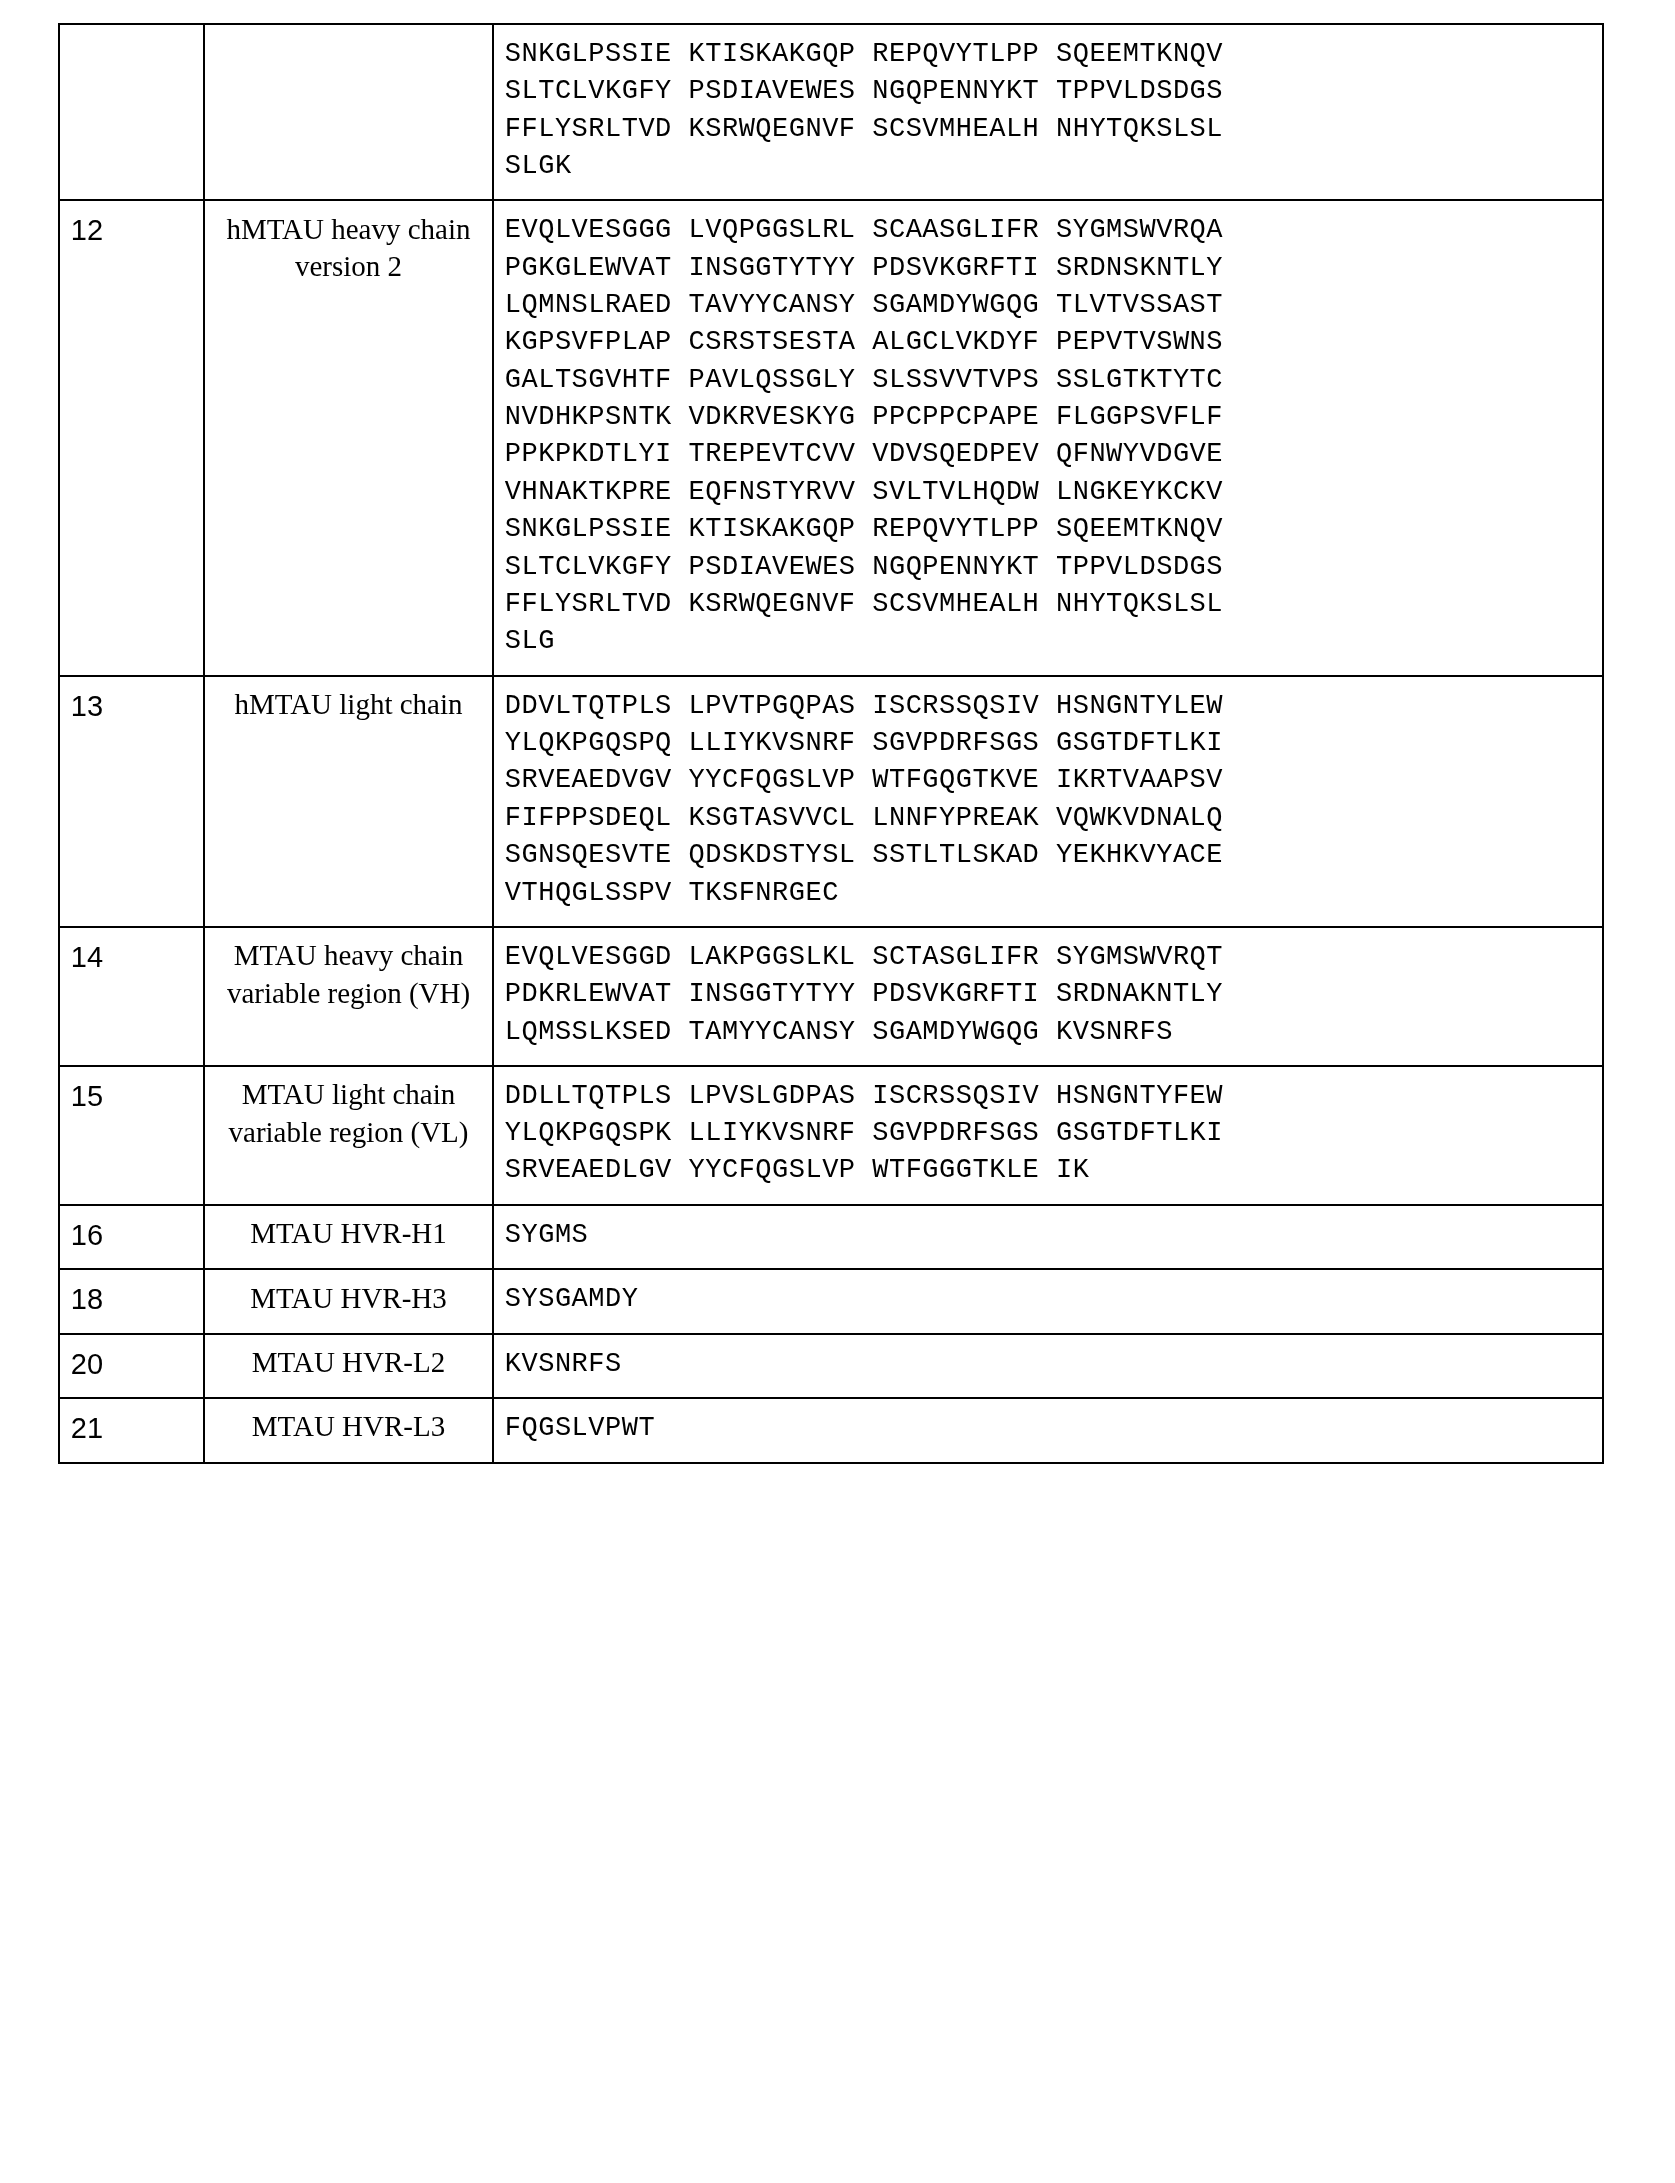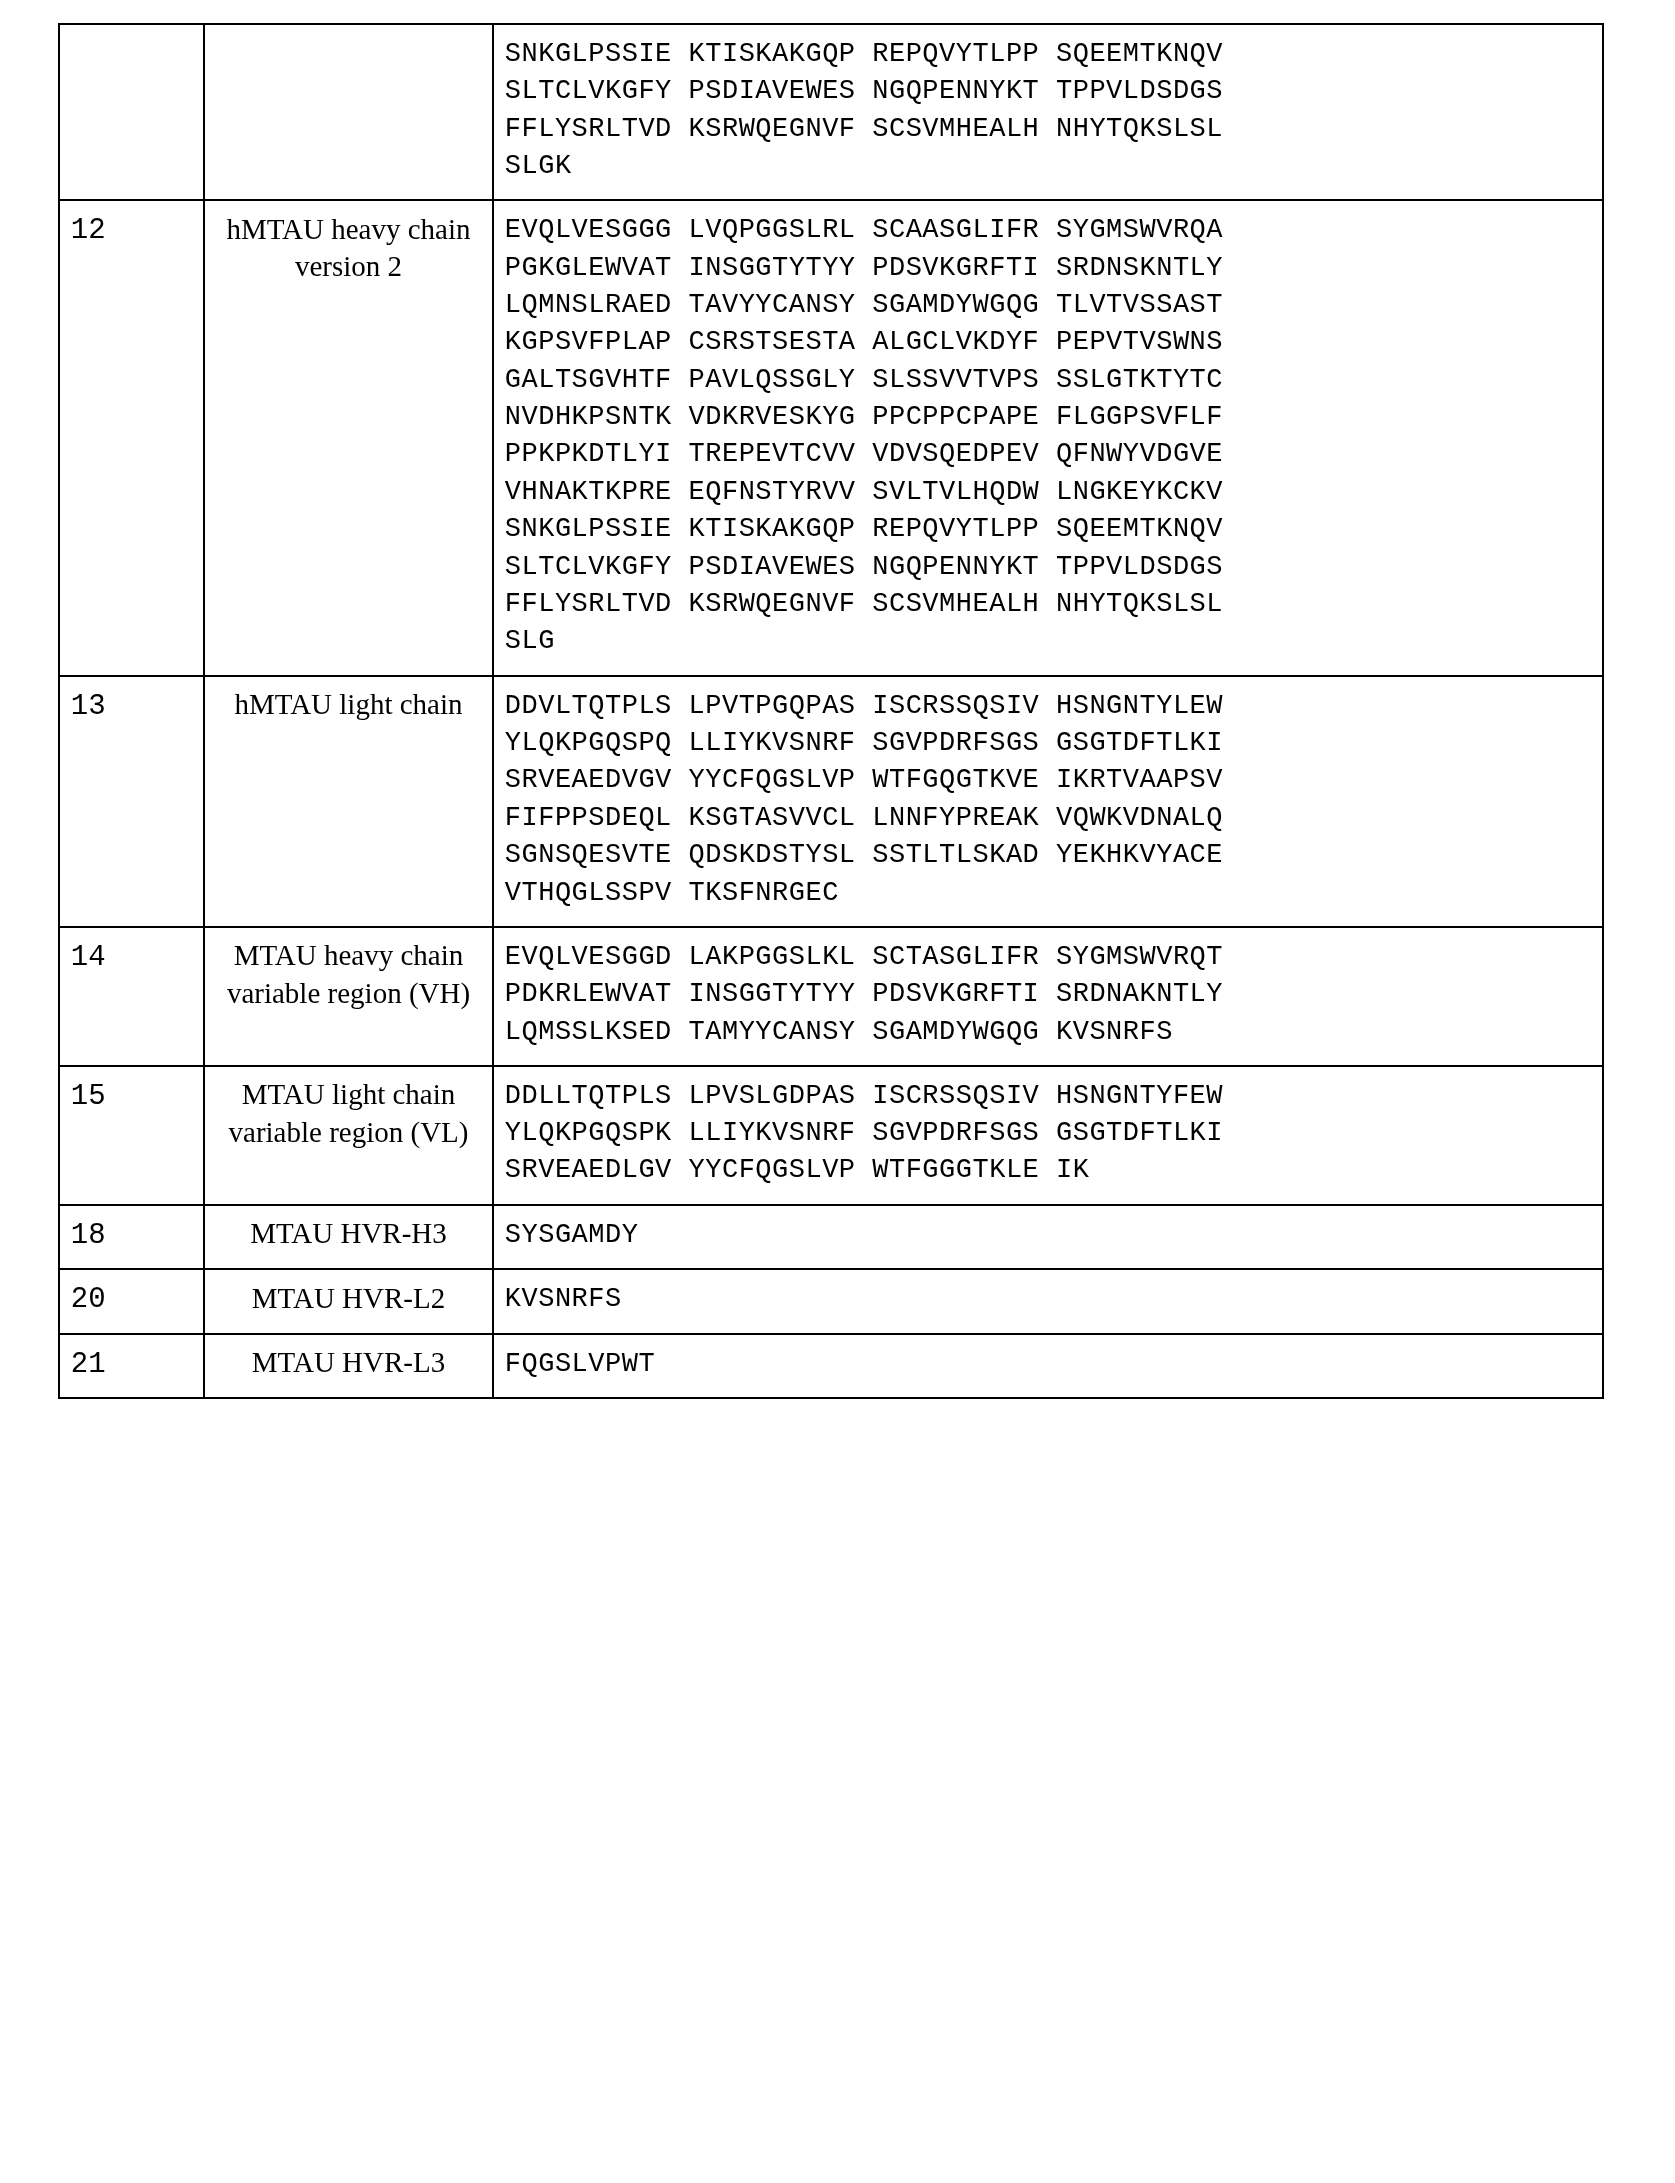--- a/index.html
+++ b/index.html
@@ -32,21 +32,21 @@
     border: 2.3px solid #000000;
     vertical-align: top;
     padding: 7.7px 10.8px 14px 10.8px;
     background: #ffffff;
   }
   col.c-num   { width: 145px; }
   col.c-desc  { width: 289px; }
   col.c-seq   { width: 1110px; }
 
   .num {
-    font-family: Liberation Mono, monospace;
+    font-family: Liberation Sans, sans-serif;
     font-size: 29px;
     line-height: 1.30;
     padding-top: 3.1px;
   }
   .desc {
     font-family: "Liberation Serif", serif;
     font-size: 29px;
     line-height: 1.30;
     padding-top: 1.5px;
     word-wrap: break-word;
@@ -123,20 +123,31 @@
           </td>
           <td>
             <div class="desc">MTAU light chain variable region (VL)</div>
           </td>
           <td>
             <div class="seq"><span class="seq-line">DDLLTQTPLS LPVSLGDPAS ISCRSSQSIV HSNGNTYFEW</span><span class="seq-line">YLQKPGQSPK LLIYKVSNRF SGVPDRFSGS GSGTDFTLKI</span><span class="seq-line">SRVEAEDLGV YYCFQGSLVP WTFGGGTKLE IK</span></div>
           </td>
         </tr>
         <tr>
           <td>
+            <div class="num">16</div>
+          </td>
+          <td>
+            <div class="desc">MTAU HVR-H1</div>
+          </td>
+          <td>
+            <div class="seq"><span class="seq-line">SYGMS</span></div>
+          </td>
+        </tr>
+        <tr>
+          <td>
             <div class="num">18</div>
           </td>
           <td>
             <div class="desc">MTAU HVR-H3</div>
           </td>
           <td>
             <div class="seq"><span class="seq-line">SYSGAMDY</span></div>
           </td>
         </tr>
         <tr>

